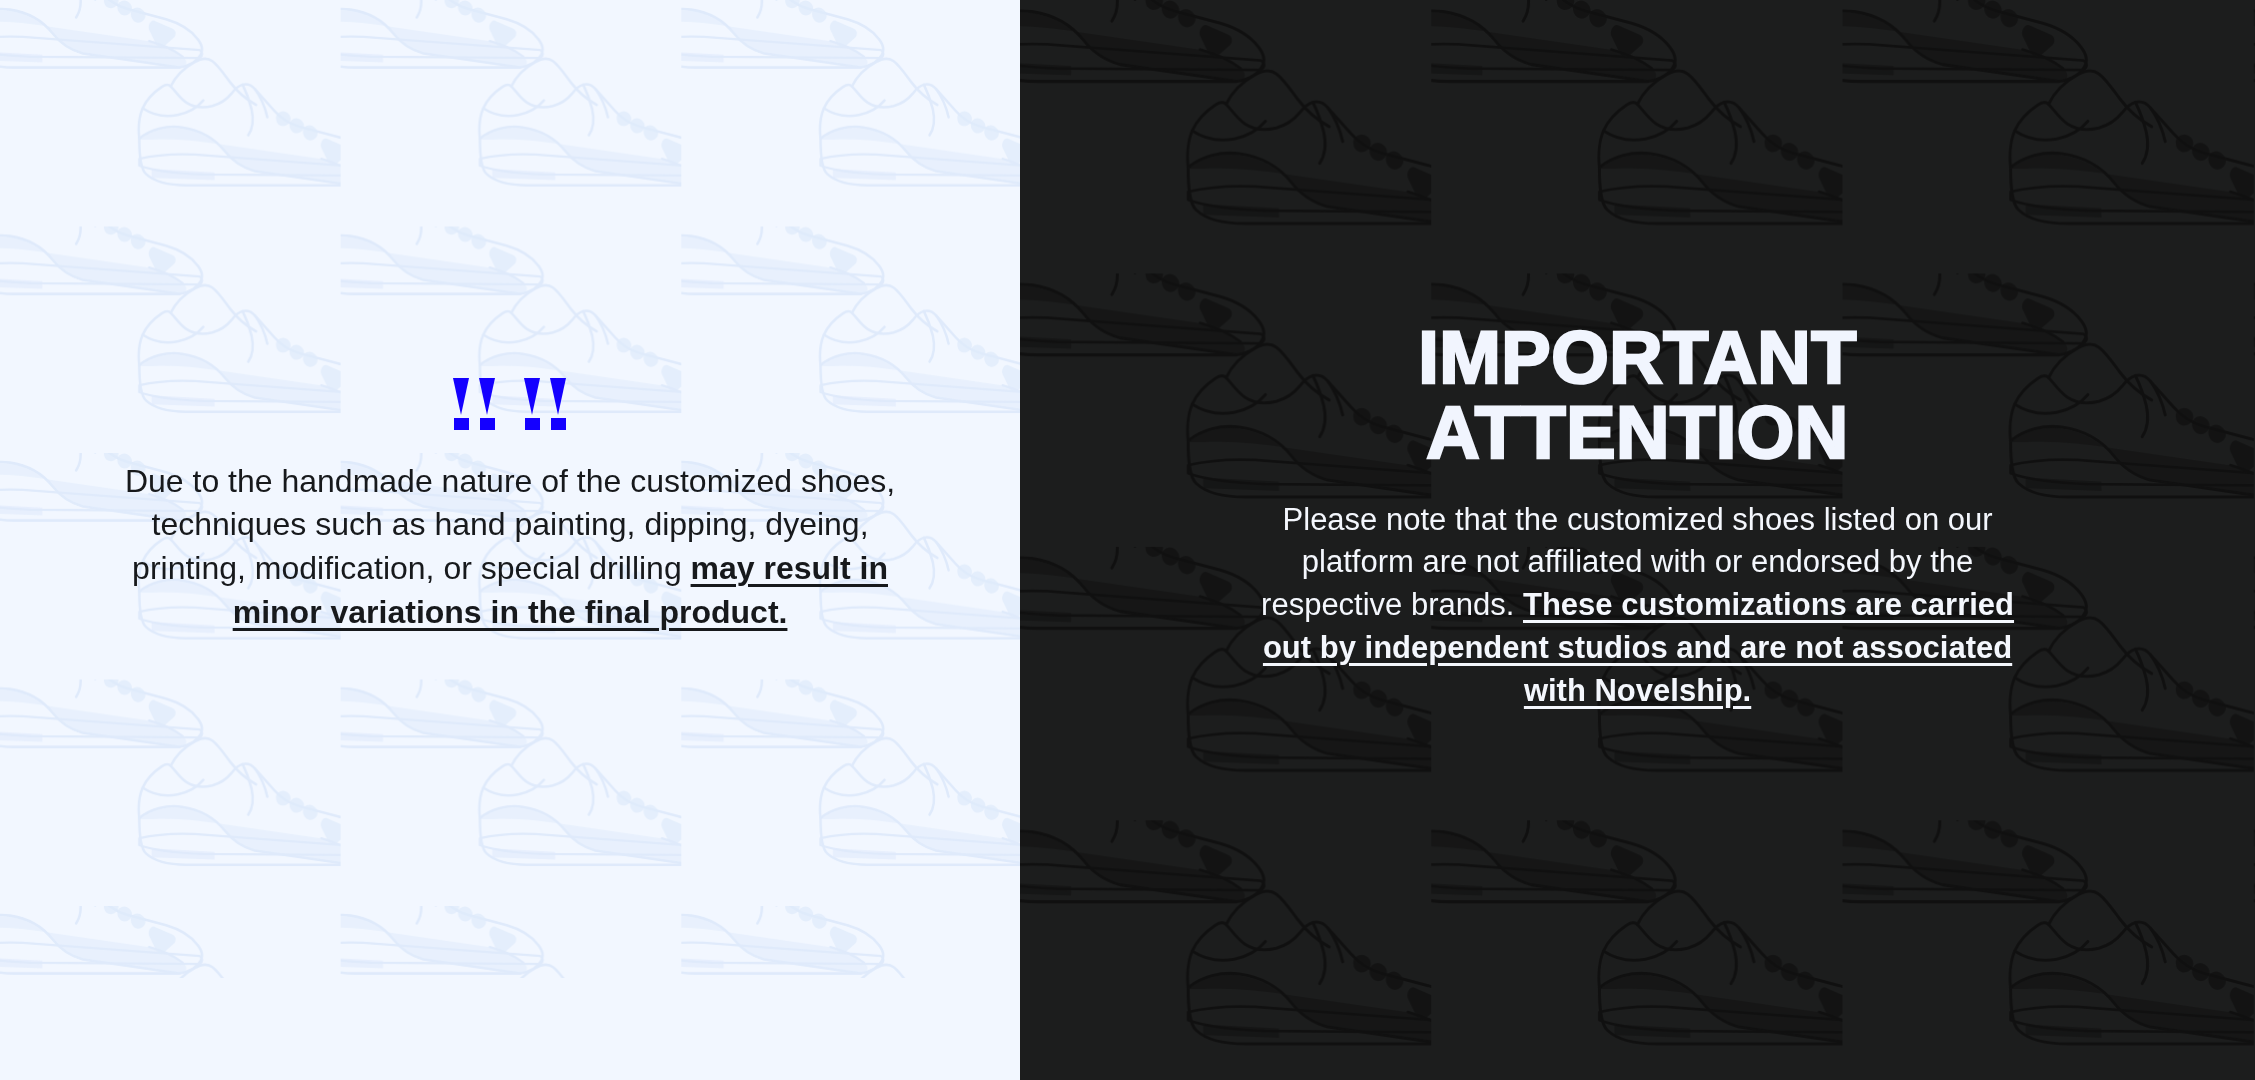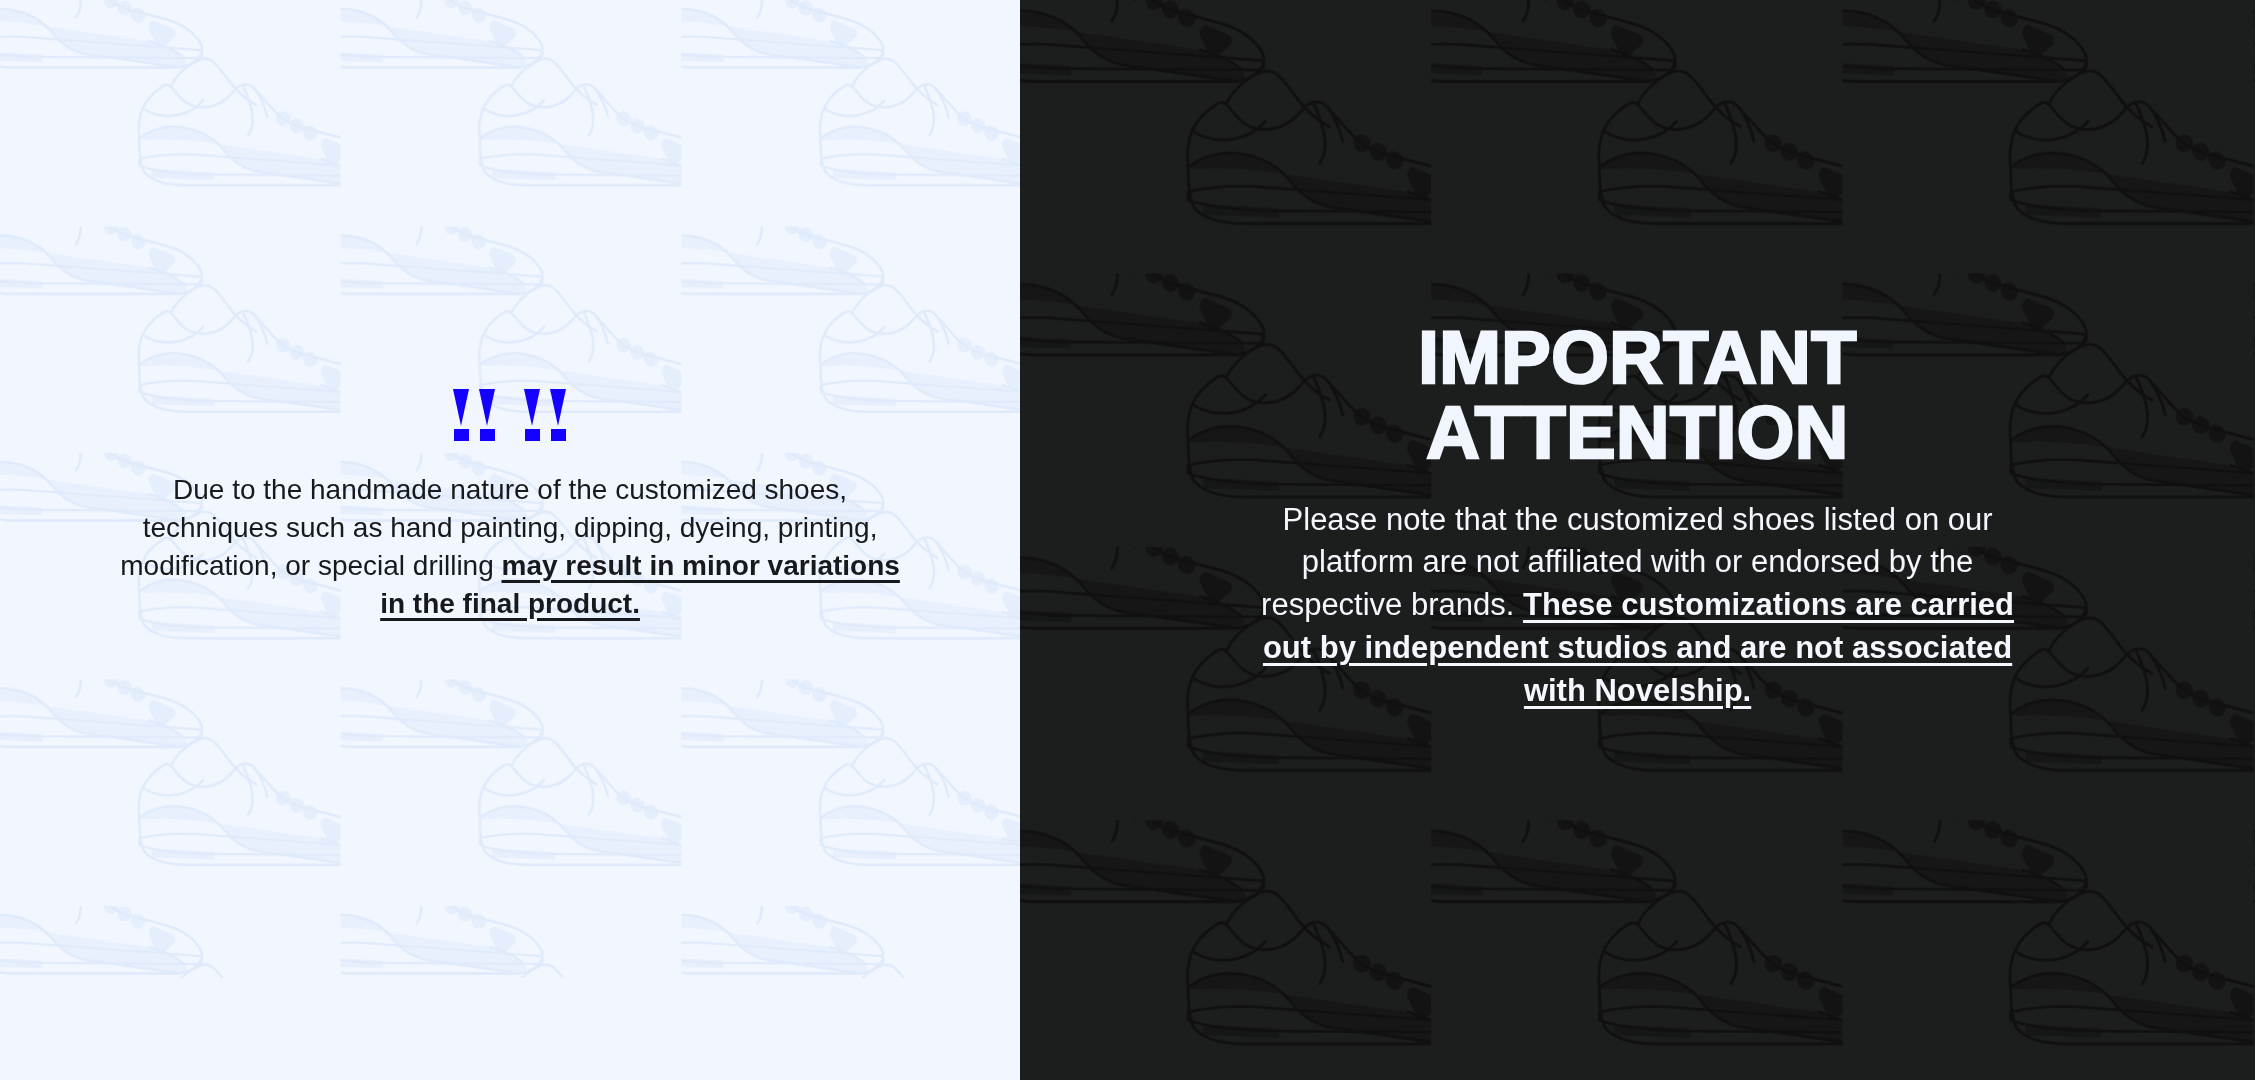--- a/index.html
+++ b/index.html
@@ -52,21 +52,21 @@
     width:0;height:0;
     border-left:8.5px solid transparent;
     border-right:8.5px solid transparent;
     border-top:37px solid #1400ff;
   }
   .bang::after{
     content:"";position:absolute;bottom:0;left:2px;
     width:15px;height:12px;background:#1400ff;
   }
   .body-light{
-    font-size:28px;line-height:1.36;color:#17191c;
+    font-size:32px;line-height:1.36;color:#17191c;
     text-align:center;max-width:790px;font-weight:400;
   }
   .body-light .em{
     font-weight:700;text-decoration:underline;
     text-underline-offset:5px;text-decoration-thickness:2.5px;
   }
 
   
   .panel-dark{
     width:1363px;background:#1c1d1d;

